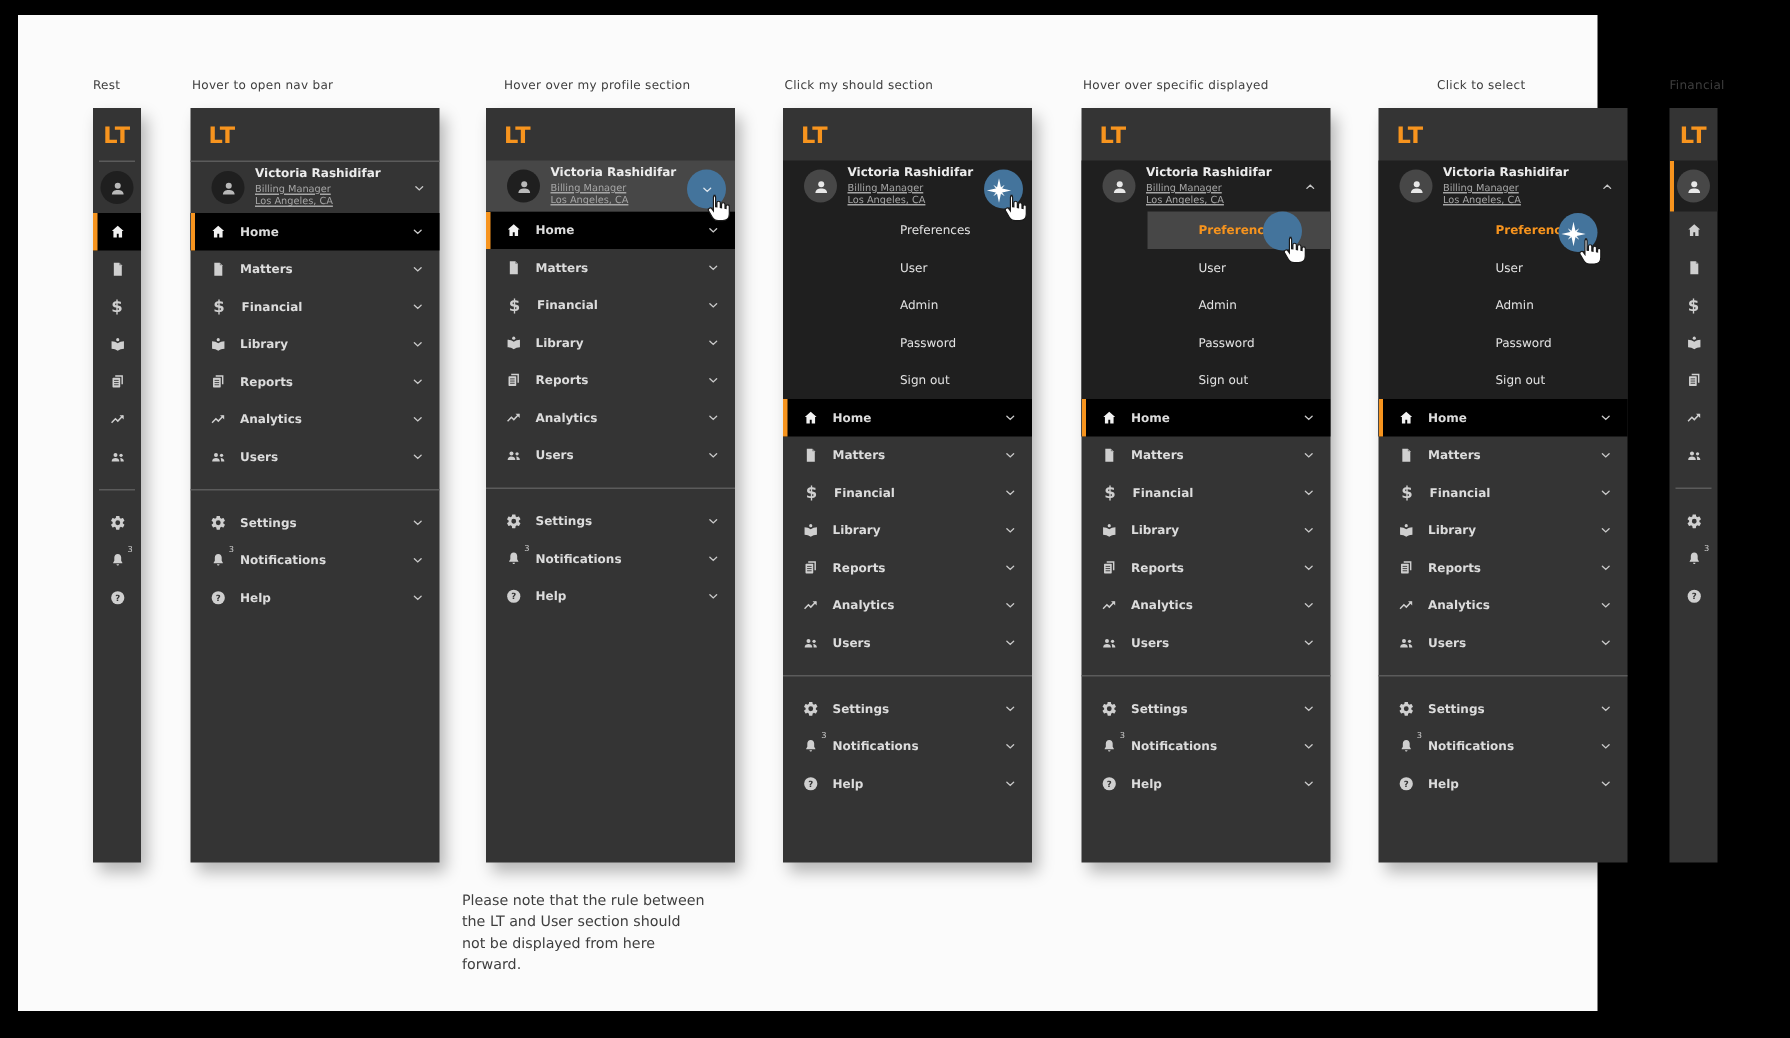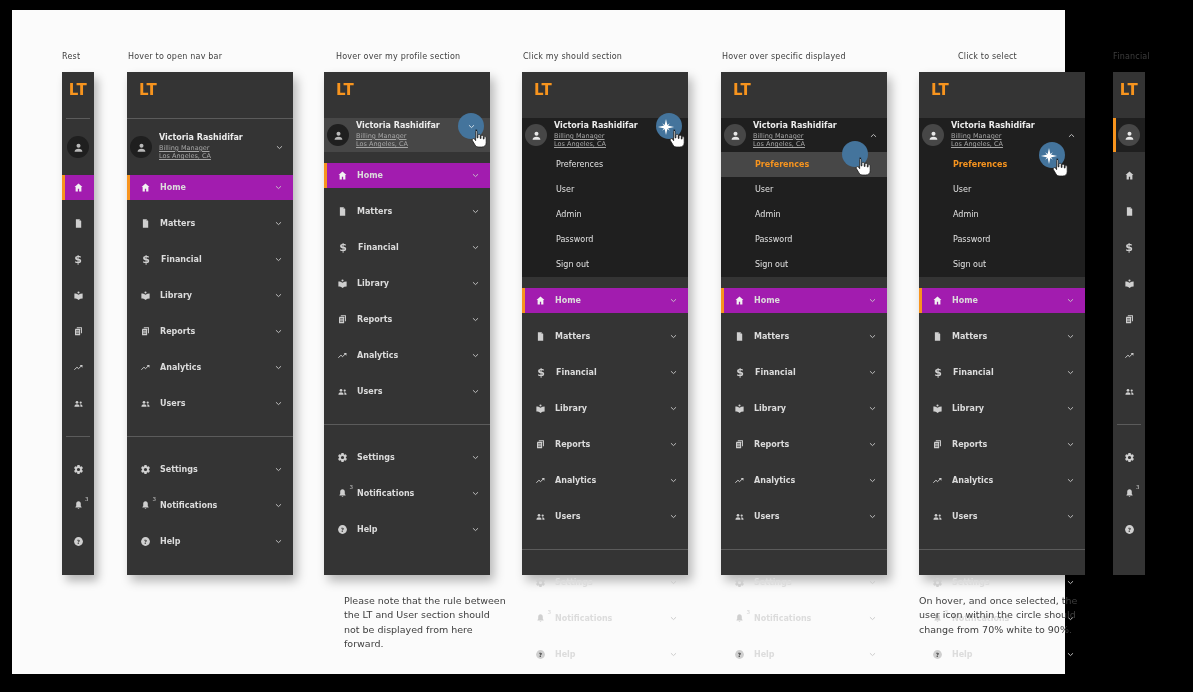--- a/index.html
+++ b/index.html
@@ -2,44 +2,44 @@
 <html style="--orange: #F7941E;"><head>
 <meta charset="utf-8">
 <style>
   html,body{margin:0;padding:0;background:#000;}
   body{width:1193px;height:692px;position:relative;overflow:hidden;
        font-family:"DejaVu Sans","Liberation Sans",sans-serif;}
   #canvas{position:absolute;left:12px;top:10px;width:1053px;height:664px;background:#FBFBFB;}
   .state-label{position:absolute;top:42px;font-size:8px;color:#3E3E3E;letter-spacing:.2px;}
   .annotation{position:absolute;top:584px;font-size:9.5px;line-height:1.5;color:#3E3E3E;}
   .sidebar{position:absolute;top:52px;height:503px;background:#343434;display:flex;flex-direction:column;
-           box-shadow:4px 6px 10px rgba(0,0,0,.28);gap:11px;}
+           box-shadow:4px 6px 10px rgba(0,0,0,.28);}
   .s-header{flex:0 0 35px;display:flex;align-items:center;padding-left:12px;}
   .sidebar.collapsed .s-header{padding-left:0;justify-content:center;}
   .logo{font-size:15px;font-weight:bold;letter-spacing:.5px;}
   .rule{flex:0 0 1px;height:1px;background:#5B5B5B;}
   .sidebar.collapsed .rule{margin:0 4px;}
   .p-section{display:flex;flex-direction:column;}
   .p-section.open{background:#1F1F1F;}
-  .profile{flex:0 0 34px;height:34px;display:flex;align-items:center;gap:7px;padding:0 9px 0 3px;position:relative;}
+  .profile{flex:0 0 34px;height:34px;display:flex;align-items:center;gap:7px;padding:0 9px 0 14px;position:relative;}
   .profile.hov{background:#474747;}
   .avatar{flex:0 0 22px;width:22px;height:22px;border-radius:50%;background:#1F1F1F;
           display:flex;align-items:center;justify-content:center;}
   .avatar.lit{background:#474747;}
   .p-text{display:flex;flex-direction:column;min-width:0;}
   .p-name{font-size:8px;font-weight:bold;color:#ECECEC;line-height:1.3;white-space:nowrap;}
   .p-sub{font-size:6.5px;color:#A6A6A6;line-height:1.3;white-space:nowrap;text-decoration:underline;}
   .ml-auto{margin-left:auto;}
   .subitem{flex:0 0 25px;height:25px;display:flex;align-items:center;padding-left:34px;
-           font-size:8px;color:#E2E2E2;}
+           font-size:8px;color:#E2E2E2;margin-left:44px;}
   .subitem.hov{background:#474747;}
   .subitem.hov,.subitem.sel{font-weight:bold;}
   .nav-row{flex:0 0 25px;height:25px;display:flex;align-items:center;gap:9px;
            padding:0 10px 0 13px;font-size:8px;font-weight:600;color:#DCDCDC;}
-  .nav-row.sel{background:#a21caf;box-shadow:inset 3px 0 0 var(--orange);}
+  .nav-row.sel{background:#000000;box-shadow:inset 3px 0 0 var(--orange);}
   .sidebar.collapsed .nav-row{padding:0;justify-content:center;gap:0;}
   .avatar-row{flex:0 0 34px;height:34px;display:flex;align-items:center;justify-content:center;}
   .avatar-row.sel{background:#1F1F1F;box-shadow:inset 3px 0 0 var(--orange);}
   .f-div{flex:0 0 1px;height:1px;background:#5B5B5B;margin:9px 0;}
   .sidebar.collapsed .f-div{margin:9px 4px;}
   .icon{display:flex;align-items:center;justify-content:center;position:relative;}
   .icon svg{display:block;}
   .glyph{font-size:11px;color:#CFCFCF;font-weight:bold;line-height:1;width:12px;text-align:center;}
   .badge{position:absolute;top:-4px;right:-5px;font-size:5.5px;color:#CFCFCF;font-weight:normal;}
   .overlay{position:absolute;z-index:5;}
@@ -1174,15 +1174,14 @@
             <svg width="11" height="11" viewBox="0 0 24 24">
               <circle fill="#CFCFCF" cx="12" cy="12" r="9.6"></circle>
               <text x="12" y="16.4" font-size="12.5" font-weight="bold" fill="#343434" text-anchor="middle" font-family="DejaVu Sans,sans-serif">?</text>
             </svg>
           </span>
         </div>
         <div class="filler"></div>
       </aside>
     </div>
 
-  <div class="annotation" style="left:332px;width:164px">Please note that the rule between the LT and User section should not be displayed from here forward.</div>
-  <div class="annotation" style="left:907px;width:163px">On hover, and once selected, the user icon within the circle should change from 70% white to 90%.</div>
+  <div class="annotation" style="left:296px;width:164px">Please note that the rule between the LT and User section should not be displayed from here forward.</div>
 </div>
 
 </body></html>

